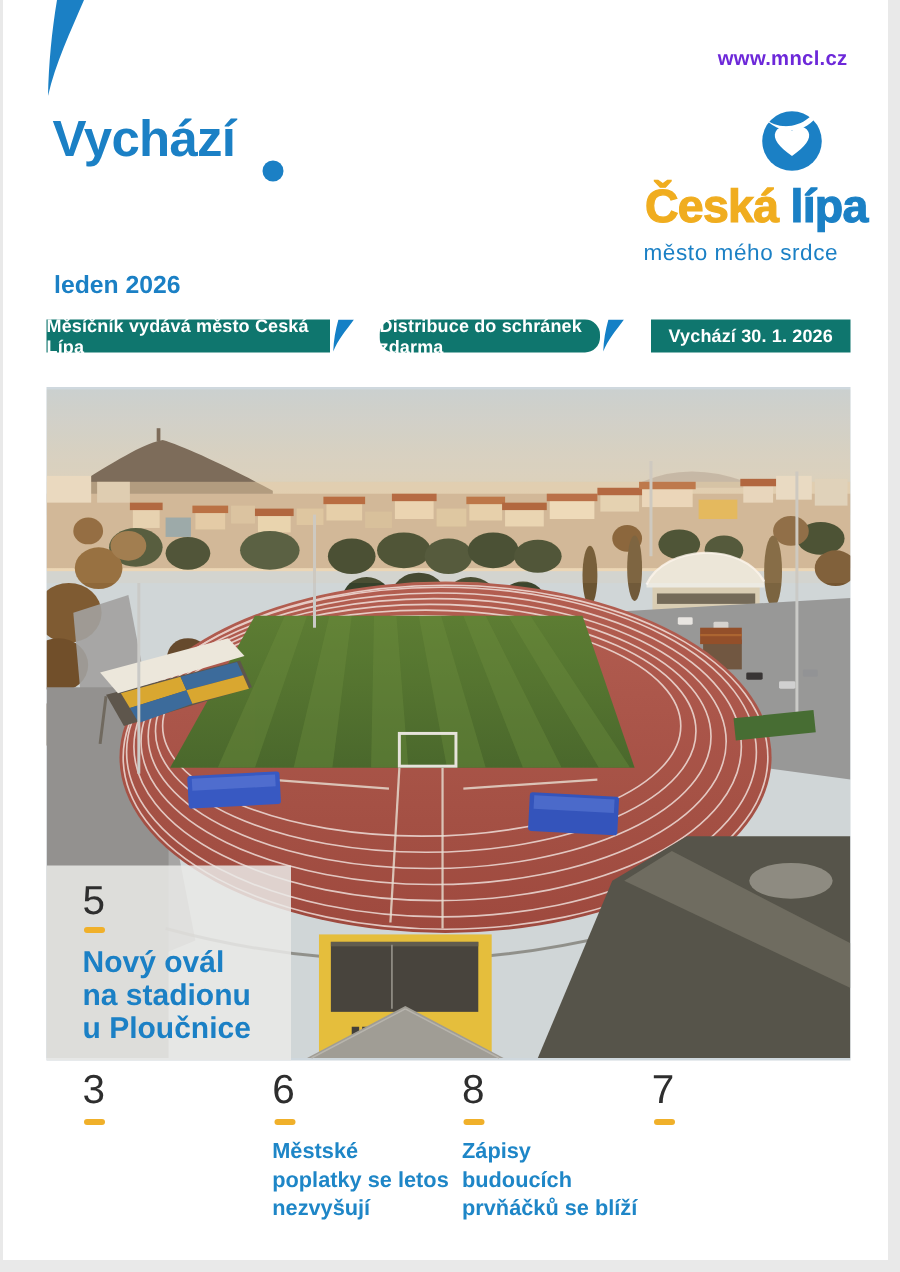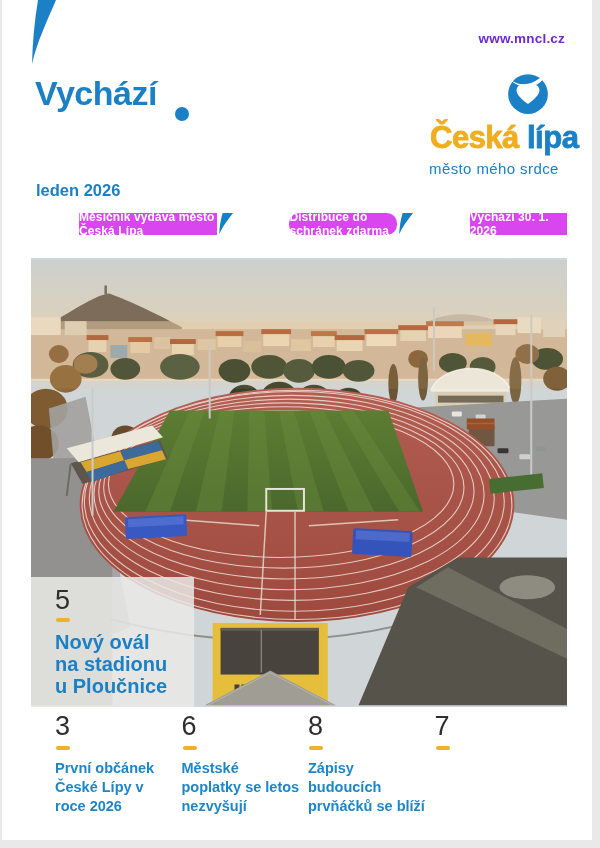--- a/index.html
+++ b/index.html
@@ -17,21 +17,21 @@
 
   
   .logo-heart{position:absolute;left:505px;top:70px;width:42px;height:46px;}
   .logo-name{position:absolute;left:392px;top:120px;font-size:31px;font-weight:700;letter-spacing:-.5px;-webkit-text-stroke:.8px currentColor;white-space:nowrap;margin-left:36px;}
   .logo-name .y{color:#f0ad1f;-webkit-text-stroke:.8px #f0ad1f;}
   .logo-name .b{color:#1b80c5;-webkit-text-stroke:.8px #1b80c5;}
   .logo-tag{position:absolute;left:403px;top:160px;font-size:15px;color:#1b80c5;letter-spacing:.4px;margin-left:24px;}
 
   
   .infobar{position:absolute;left:29px;top:213px;width:536px;height:22px;display:flex;}
-  .seg{background:#d946ef;color:#fff;font-size:12px;font-weight:700;display:flex;align-items:center;justify-content:center;height:22px;letter-spacing:.1px;margin-left:48px;}
+  .seg{background:#0f766e;color:#fff;font-size:12px;font-weight:700;display:flex;align-items:center;justify-content:center;height:22px;letter-spacing:.1px;}
   .s1{width:193px;} .s2{width:150px;border-radius:10px;} .s3{width:136px;}
   .gap{position:relative;height:22px;background:#fff;}
   .g1{width:34px;} .g2{width:35px;}
   .gap svg{position:absolute;left:1px;top:0;width:15px;height:22px;}
 
   
   .photo{position:absolute;left:29px;top:258px;width:536px;height:449px;overflow:hidden;background:#cfd8de;}
   .photo > svg{display:block;width:536px;height:449px;}
   .coverbox{position:absolute;left:0;top:319px;width:163px;height:130px;background:rgba(234,234,231,.85);}
   .cb-num{margin:9px 0 0 24px;font-size:27px;line-height:28px;color:#2e2e2e;}
@@ -291,21 +291,20 @@
         <div class="cb-num">5</div>
         <div class="cb-dash"></div>
         <div class="cb-title">Nový ovál na stadionu u Ploučnice</div>
       </div>
     </div>
 
     <div class="contents">
       <div class="citem">
         <div class="cnum">3</div>
         <div class="cdash"></div>
-        <div class="ctitle">První občánek České Lípy v roce 2026</div>
       </div>
       <div class="citem">
         <div class="cnum">6</div>
         <div class="cdash"></div>
         <div class="ctitle">Městské poplatky se letos nezvyšují</div>
       </div>
       <div class="citem">
         <div class="cnum">8</div>
         <div class="cdash"></div>
         <div class="ctitle">Zápisy budoucích prvňáčků se blíží</div>

